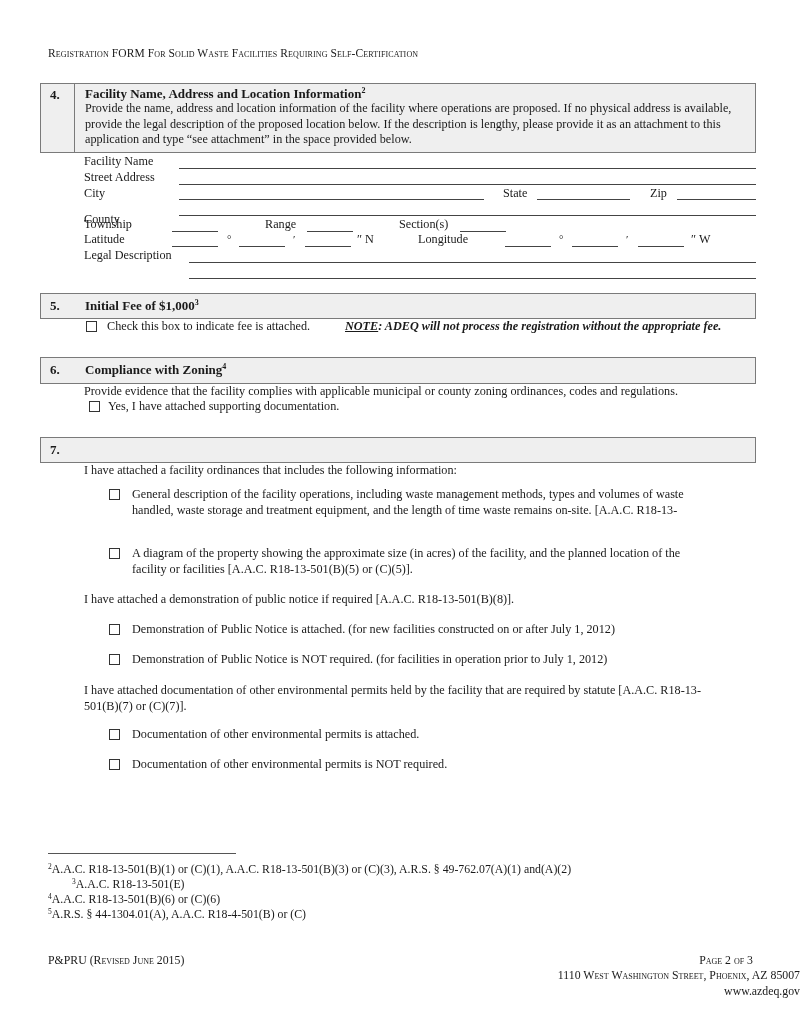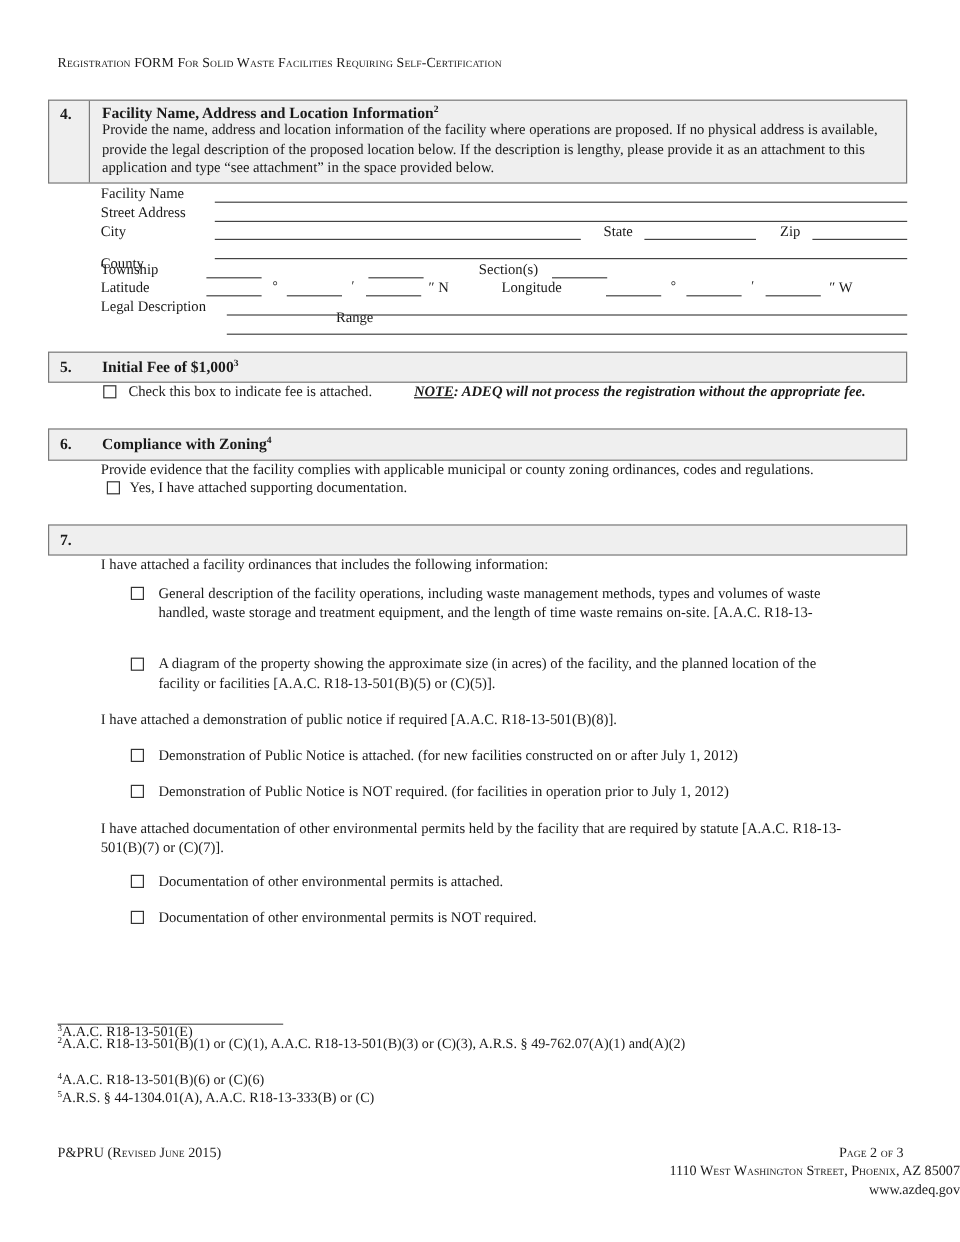--- a/index.html
+++ b/index.html
@@ -61,21 +61,21 @@
   <span class="label" style="left:503px; top:186px;">State</span>
   <div class="line" style="left:537px; top:199px; width:93px;"></div>
   <span class="label" style="left:650px; top:186px;">Zip</span>
   <div class="line" style="left:677px; top:199px; width:79px;"></div>
 
   <span class="label" style="left:84px; top:212px;">County</span>
   <div class="line" style="left:179px; top:215px; width:577px;"></div>
 
   <span class="label" style="left:84px; top:217px;">Township</span>
   <div class="line" style="left:172px; top:231px; width:46px;"></div>
-  <span class="label" style="left:280px; top:217px;margin-top:40px;">Range</span>
+  <span class="label" style="left:265px; top:217px;">Range</span>
   <div class="line" style="left:307px; top:231px; width:46px;"></div>
   <span class="label" style="left:399px; top:217px;">Section(s)</span>
   <div class="line" style="left:460px; top:231px; width:46px;"></div>
 
   <span class="label" style="left:84px; top:232px;">Latitude</span>
   <div class="line" style="left:172px; top:246px; width:46px;"></div>
   <span class="sym" style="left:227px; top:233px;">°</span>
   <div class="line" style="left:239px; top:246px; width:46px;"></div>
   <span class="sym" style="left:293px; top:233px;">′</span>
   <div class="line" style="left:305px; top:246px; width:46px;"></div>
@@ -141,20 +141,20 @@
 </div>
 
 <div class="cb" style="left:109px; top:729px;"></div>
 <span class="txt" style="left:132px; top:727px;">Documentation of other environmental permits is attached.</span>
 
 <div class="cb" style="left:109px; top:759px;"></div>
 <span class="txt" style="left:132px; top:757px;">Documentation of other environmental permits is NOT required.</span>
 
 <div class="abs fn-rule"></div>
 <div class="fn" style="top:862px;"><sup>2</sup><span>A.A.C. R18-13-501(B)(1) or (C)(1), A.A.C. R18-13-501(B)(3) or (C)(3), A.R.S. § 49-762.07(A)(1) and(A)(2)</span></div>
-<div class="fn" style="top:852px;"><sup>3</sup><span>A.A.C. R18-13-501(E)</span></div>
+<div class="fn" style="top:877px;margin-left:24px;"><sup>3</sup><span>A.A.C. R18-13-501(E)</span></div>
 <div class="fn" style="top:892px;"><sup>4</sup><span>A.A.C. R18-13-501(B)(6) or (C)(6)</span></div>
-<div class="fn" style="top:907px;"><sup>5</sup><span>A.R.S. § 44-1304.01(A), A.A.C. R18-13-333(B) or (C)</span></div>
+<div class="fn" style="top:907px;"><sup>5</sup><span>A.R.S. § 44-1304.01(A), A.A.C. R18-4-501(B) or (C)</span></div>
 
 <span class="abs footer sc" style="left:48px; top:953px;">P&amp;PRU (Revised June 2015)</span>
 <span class="abs footer sc" style="right:47px; top:953px;">Page 2 of 3</span>
 <div class="abs footer sc" style="left:0; width:800px; text-align:right; top:968px;">1110 West Washington Street, Phoenix, AZ 85007</div>
 <div class="abs footer" style="left:0; width:800px; text-align:right; top:984px;">www.azdeq.gov</div>
 
 </body></html>

